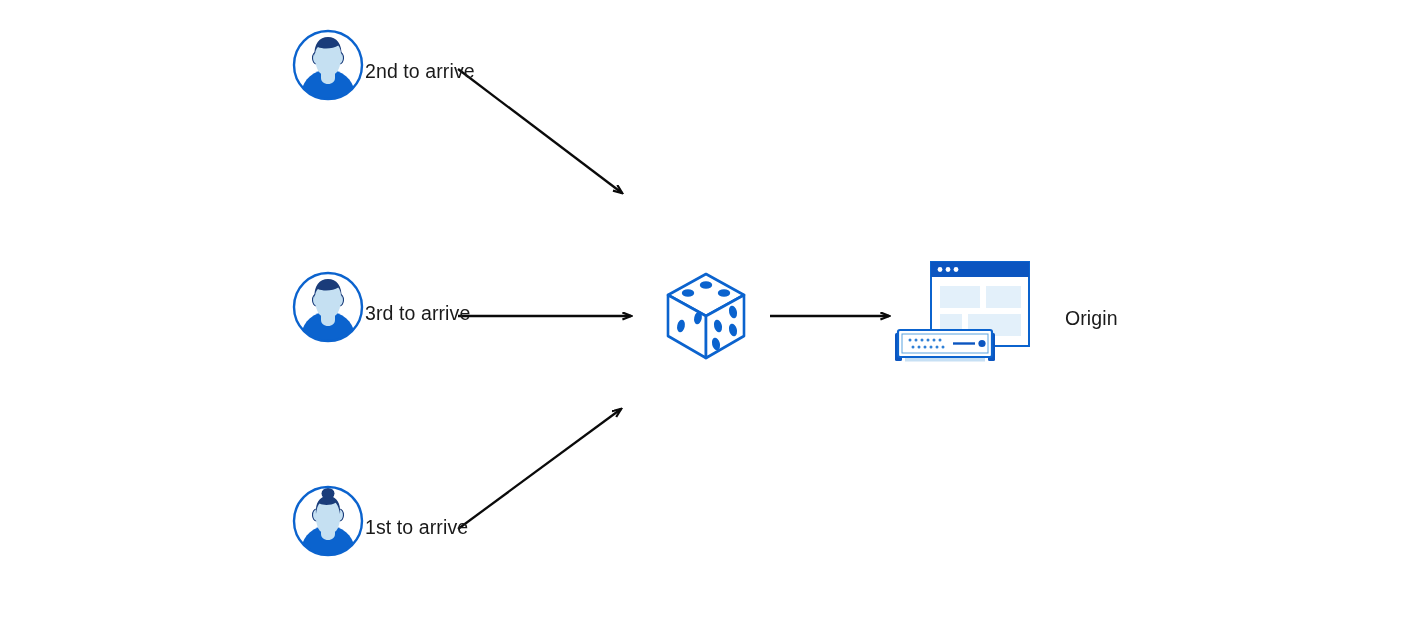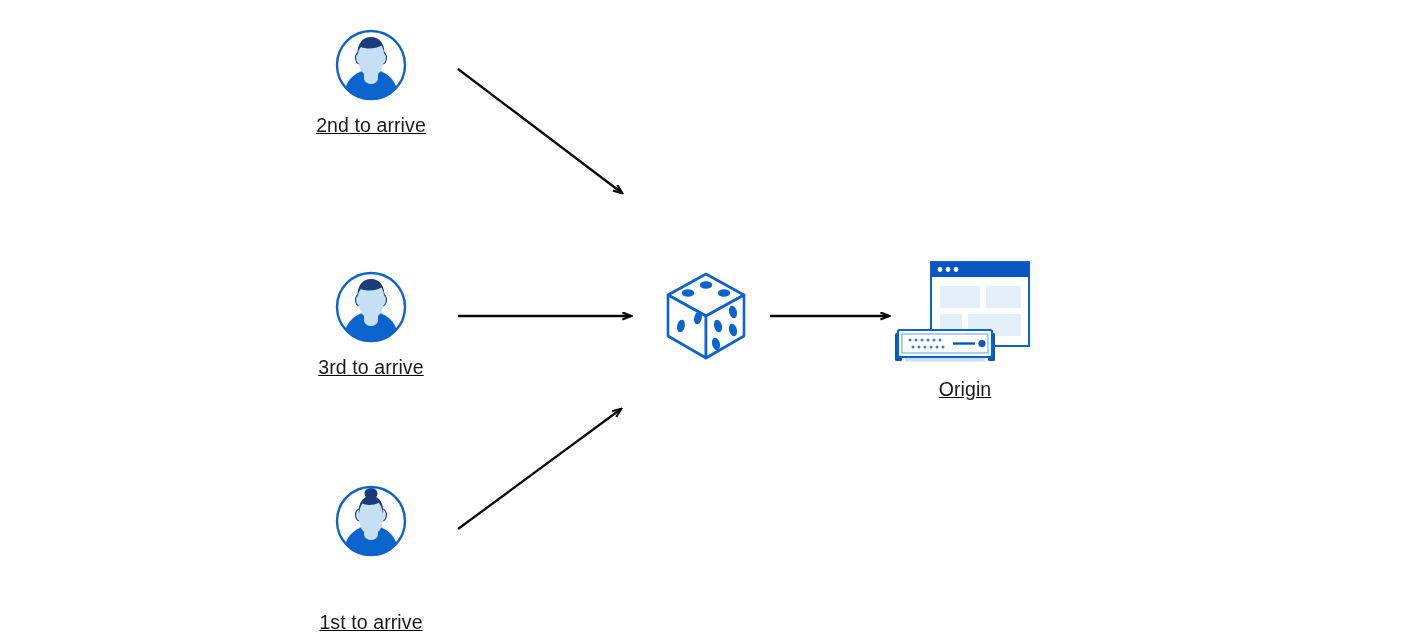--- a/index.html
+++ b/index.html
@@ -17,23 +17,22 @@
   #diagram-canvas {
     position: absolute;
     left: 0;
     top: 0;
     width: 1405px;
     height: 633px;
   }
   .node {
     position: absolute;
     display: flex;
-    flex-direction: column;
+    flex-direction: row;
     align-items: center;
-    text-decoration: underline;
   }
   .node-label {
     font-size: 19.5px;
     color: #1a1a1a;
     font-family: "Liberation Sans", sans-serif;
     white-space: nowrap;
     letter-spacing: 0.1px;
   }
   .avatar-node { width: 160px; }
   .avatar-node .node-label { margin-top: 12px; }
@@ -107,21 +106,21 @@
         <ellipse cx="48.5" cy="30" rx="4" ry="6" fill="#c5e0f2" stroke="#1a3c7a" stroke-width="1.1"></ellipse>
         <path d="M24 27 c0 -11 6 -17 13 -17 c7 0 13 6 13 17 c0 9 -2 15 -5 18 c-3 3 -13 3 -16 0 c-3 -3 -5 -9 -5 -18 z" fill="#c5e0f2"></path>
         <path d="M23.5 28 c-0.8 -12 5 -19 13.5 -19 c8.5 0 14.3 7 13.5 19 c-0.4 -5 -1.6 -8.6 -3.2 -10.6 c-4.6 3.2 -14.6 4.2 -20.4 1.6 c-2 2 -3 5.6 -3.4 9 z" fill="#1a3c7a"></path>
       </g>
       <circle cx="37" cy="37" r="34" fill="none" stroke="#0b63ce" stroke-width="2.4"></circle>
     </svg>
   </span>
   <span class="node-label">3rd to arrive</span>
 </div>
 
-<div class="node avatar-node" style="left:291px; top:484px;gap:41px;">
+<div class="node avatar-node" style="left:291px; top:484px;">
   <span class="icon-wrap">
     <svg width="74" height="74" viewBox="0 0 74 74" xmlns="http://www.w3.org/2000/svg">
       <defs>
         <clipPath id="clipAv3">
             <circle cx="37" cy="37" r="34"></circle>
           </clipPath>
       </defs>
       <circle cx="37" cy="37" r="34" fill="#ffffff"></circle>
       <g clip-path="url(#clipAv3)">
         <path d="M37 42 c-15 0 -24 9 -27 22 l0 10 54 0 0 -10 c-3 -13 -12 -22 -27 -22 z" fill="#0b63ce"></path>

